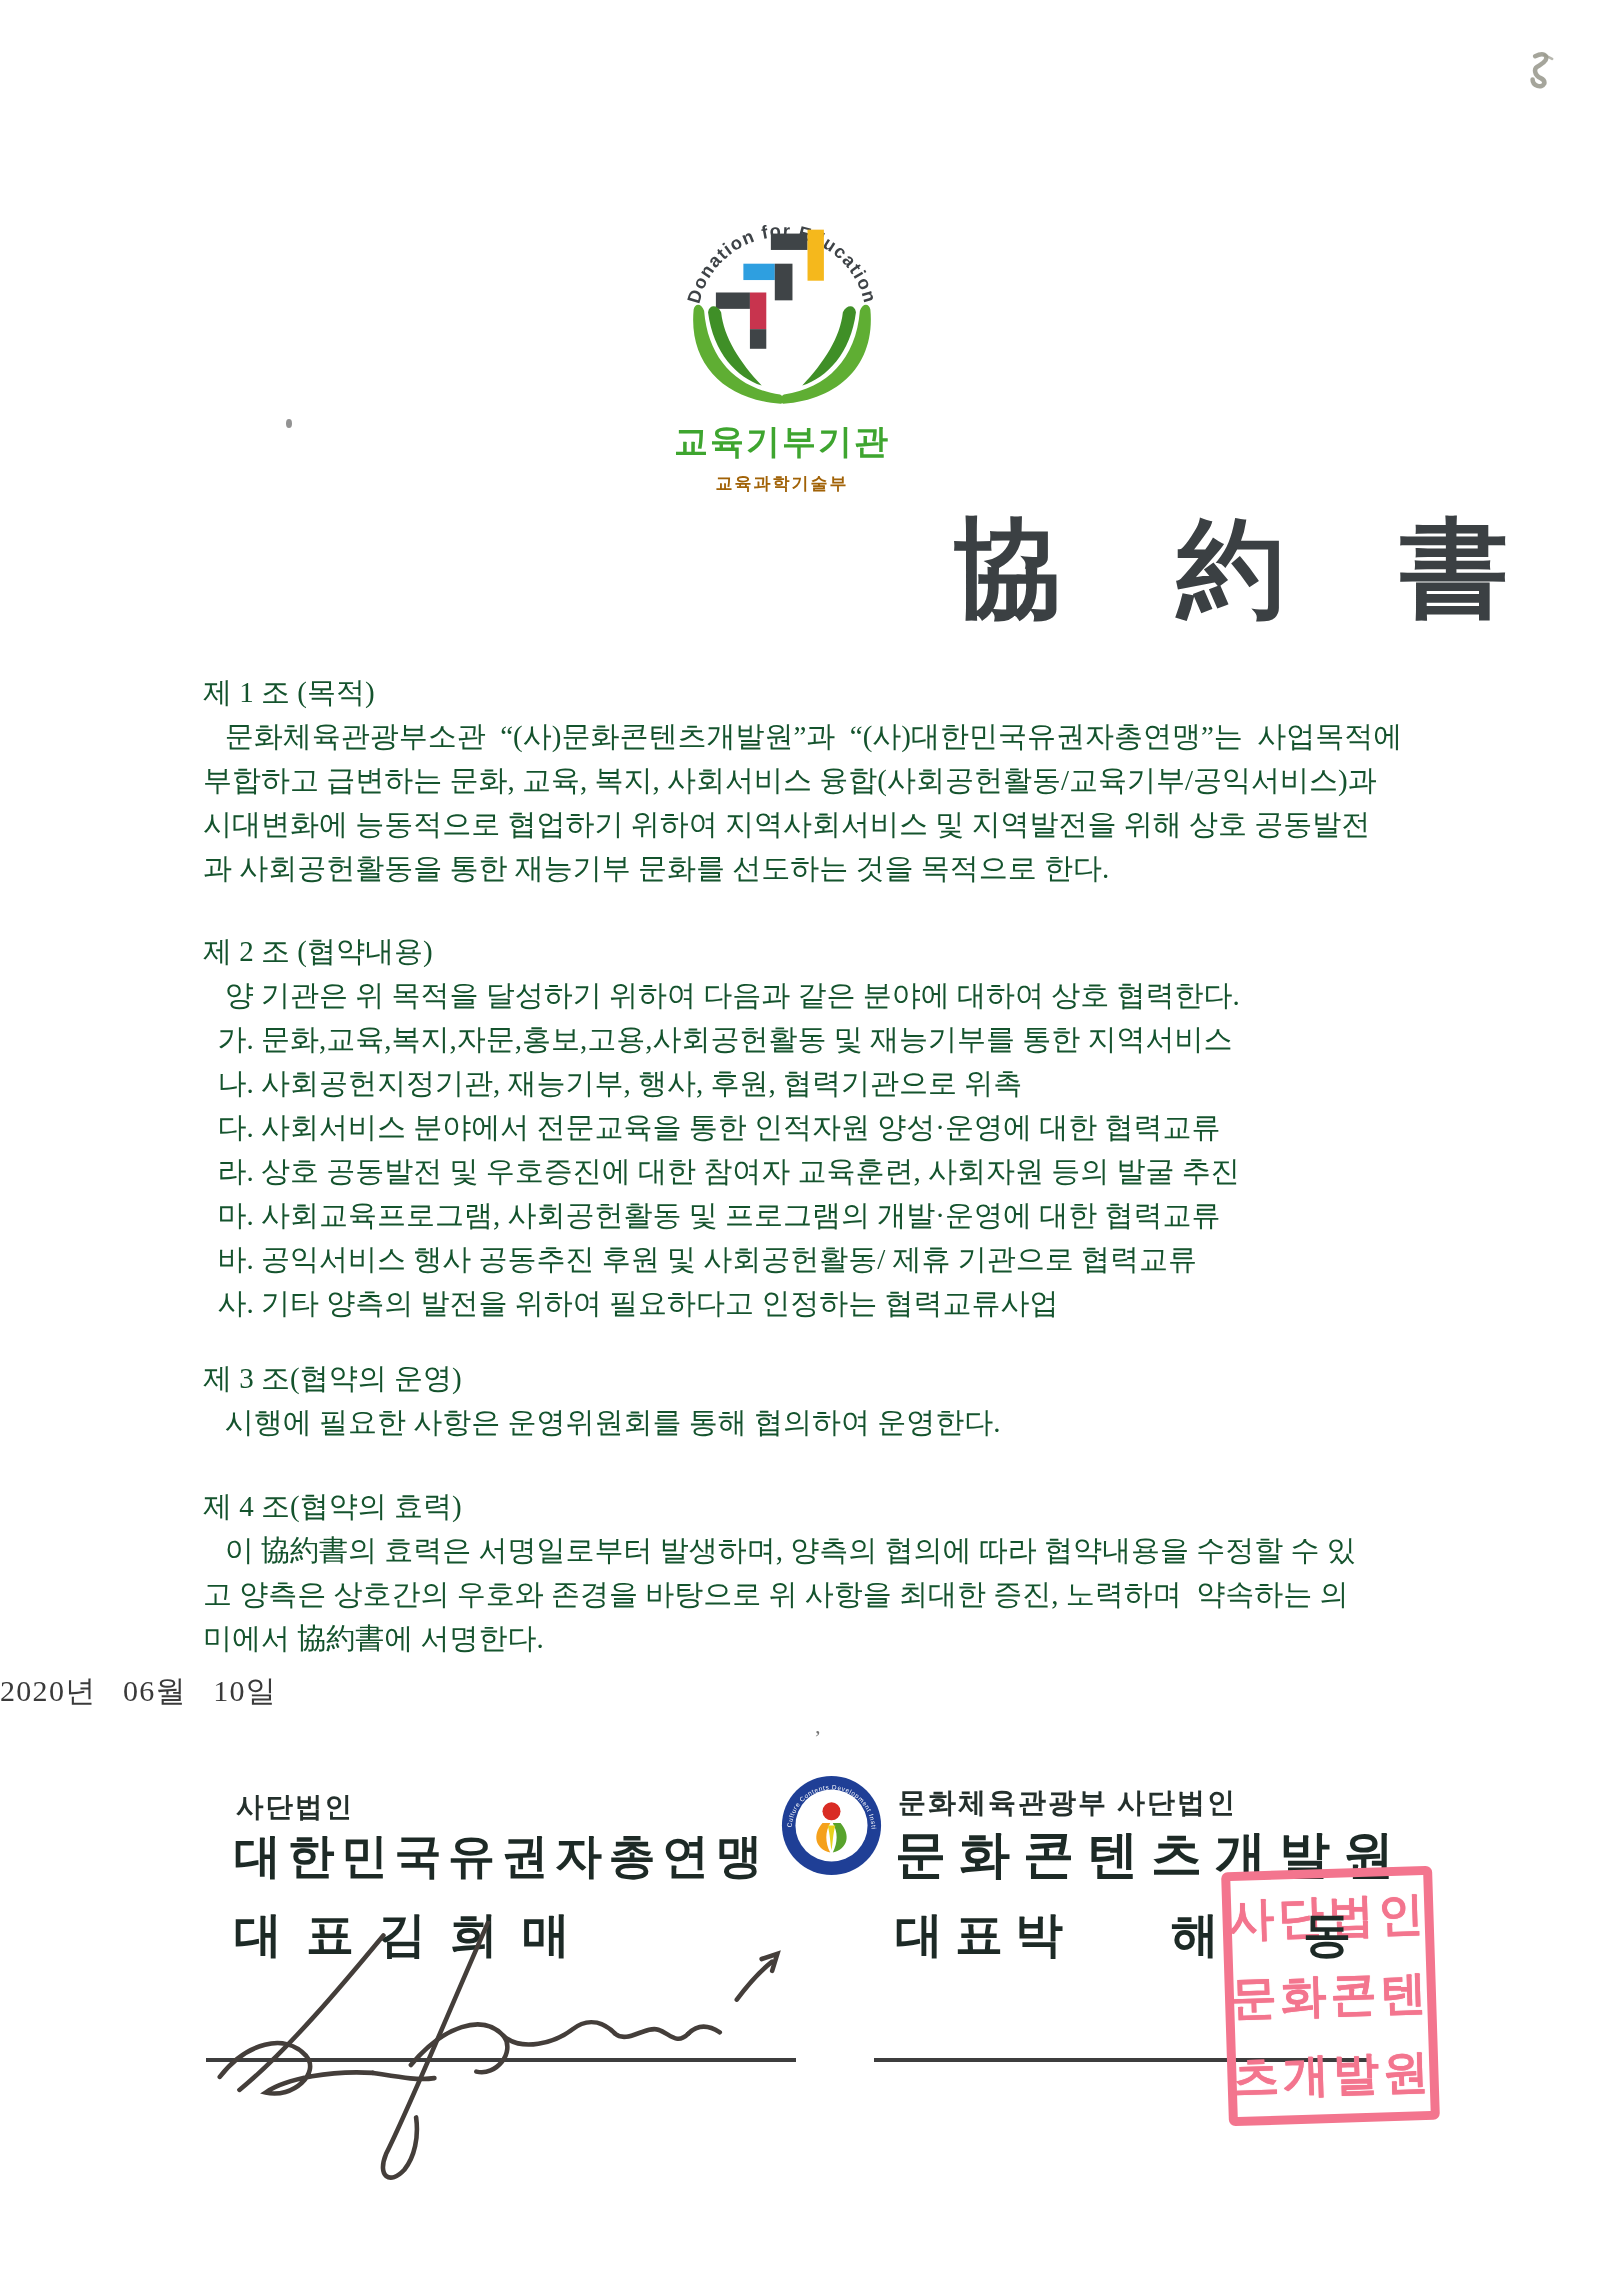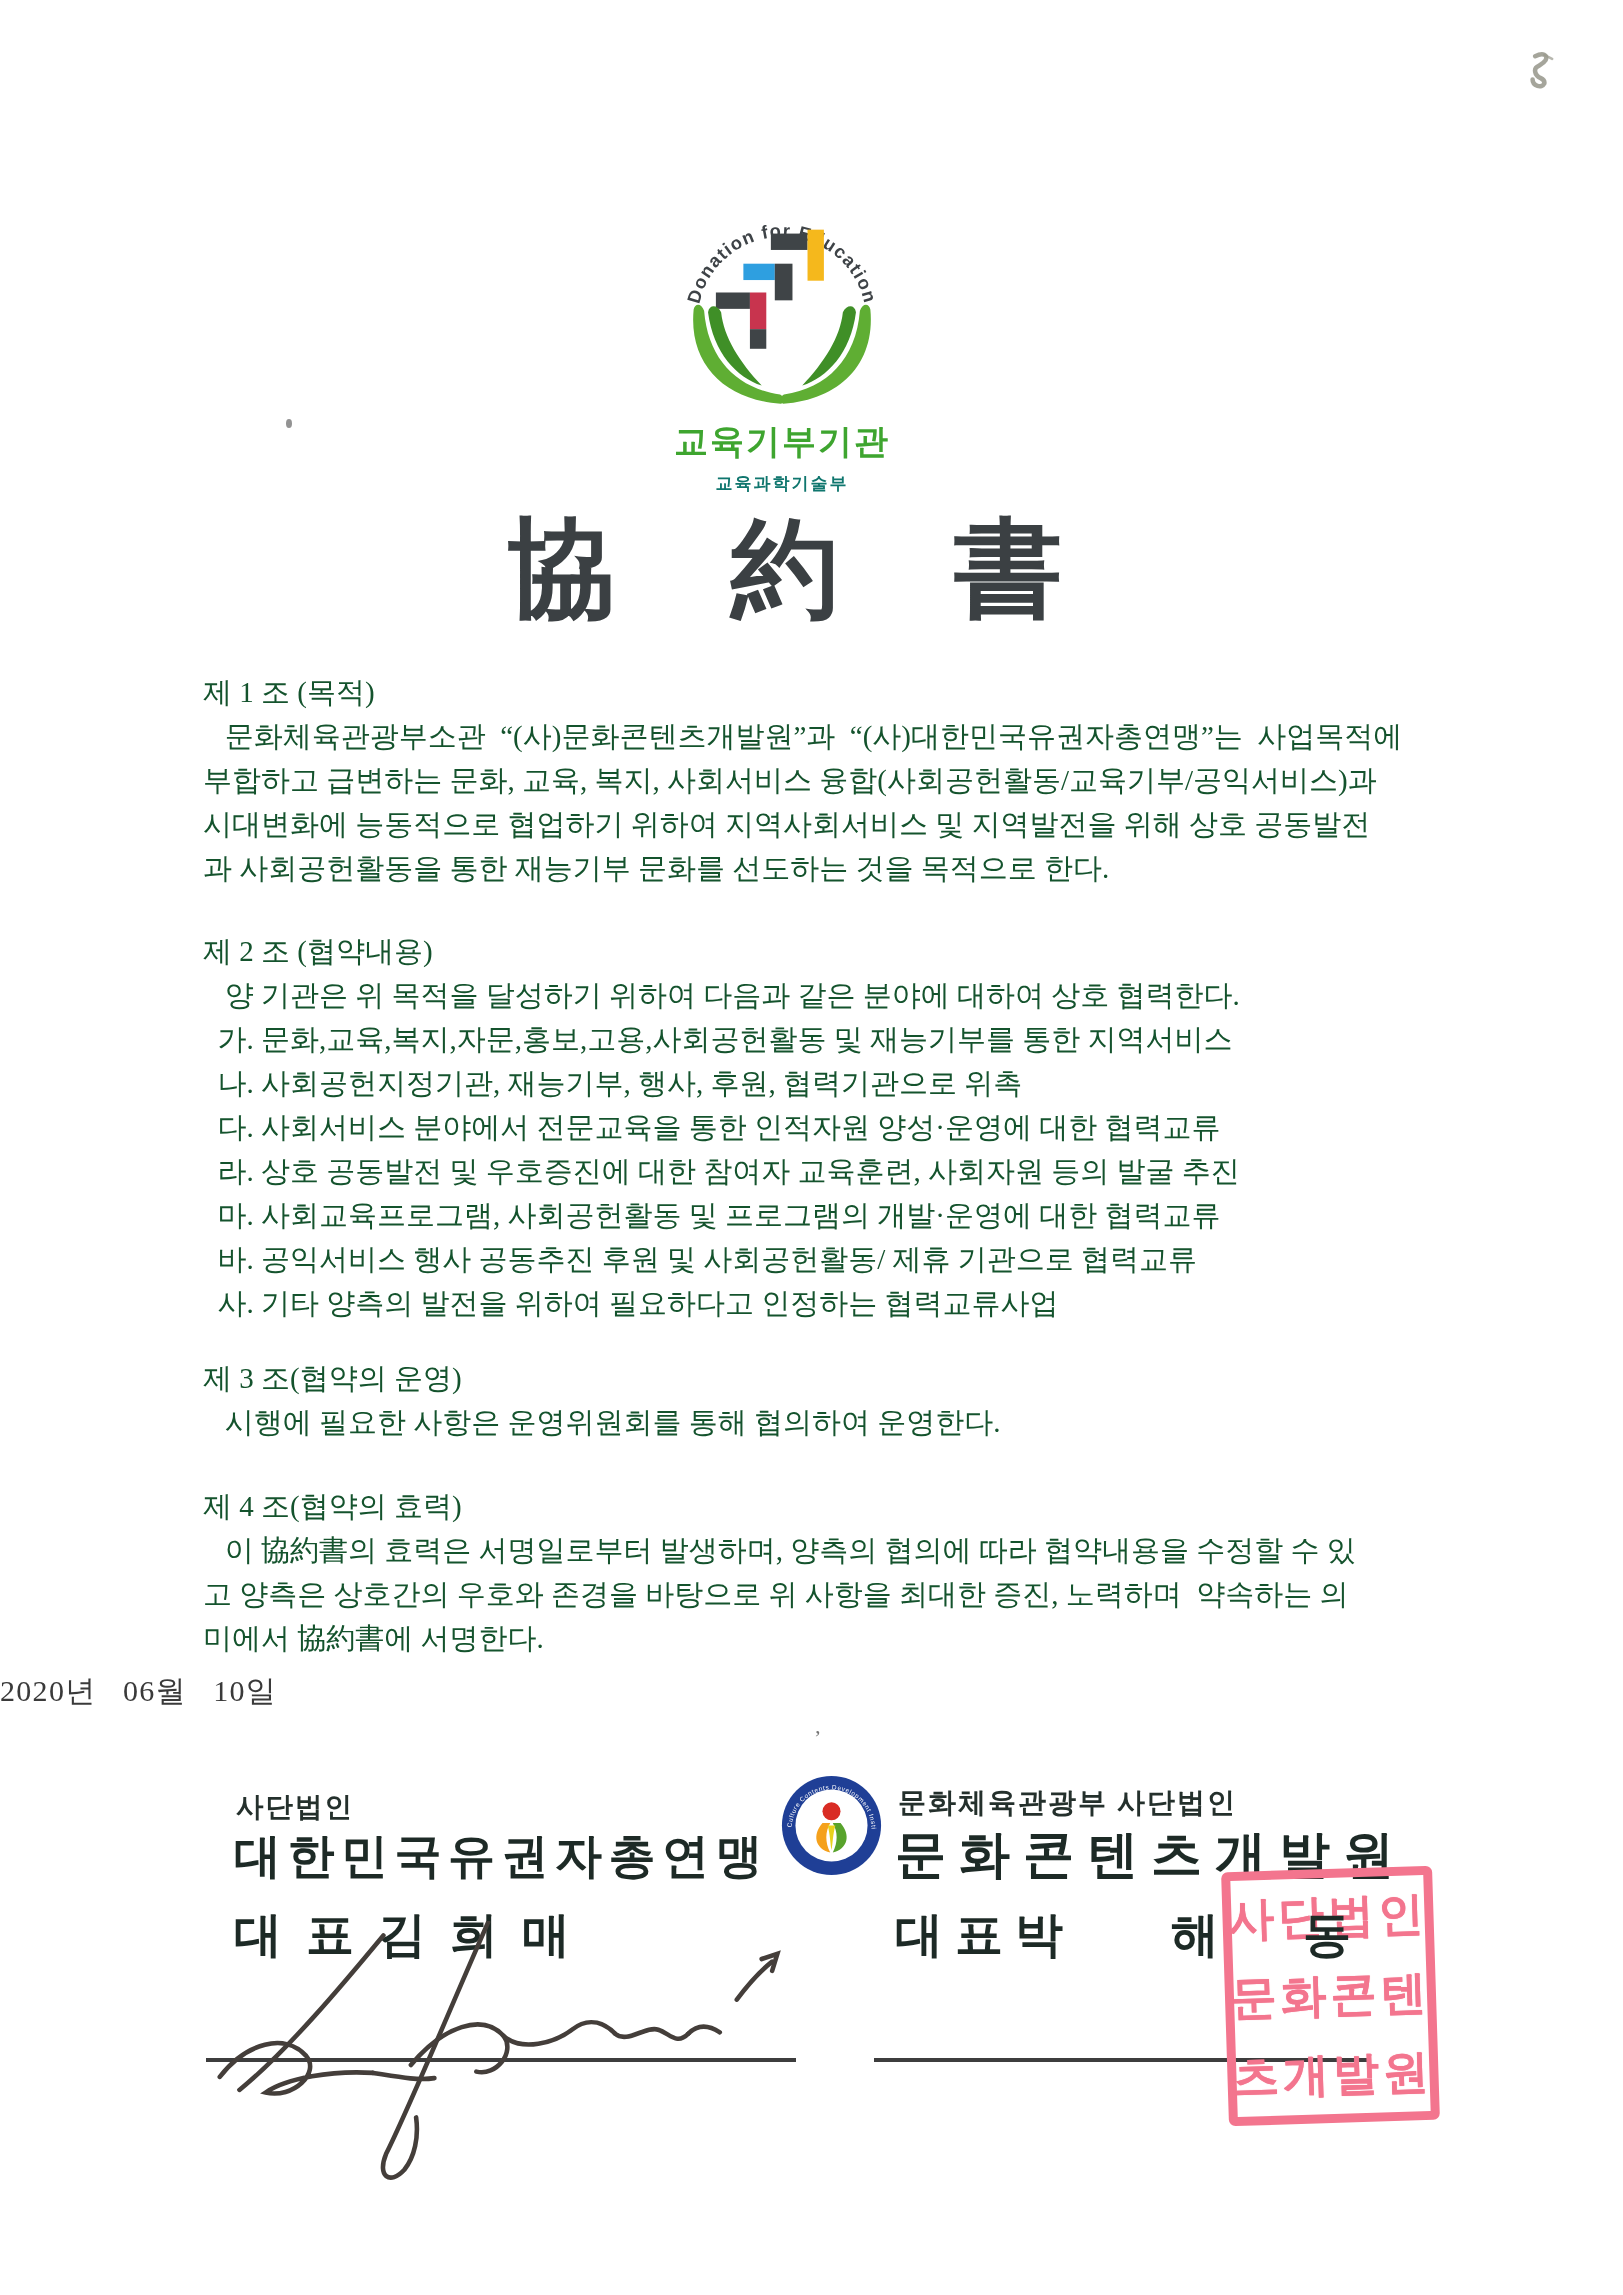--- a/index.html
+++ b/index.html
@@ -9,25 +9,25 @@
     overflow:hidden;
   }
   .sheet{position:absolute;inset:0;background:#fff;}
 
   
   .badge{position:absolute;left:674px;top:193px;width:216px;text-align:center;}
   .badge svg{display:block;margin:0 auto;}
   .badge-label{font-family:"Liberation Sans","DejaVu Sans",sans-serif;
     font-weight:bold;font-size:34px;color:#3ea52f;letter-spacing:2px;margin-top:10px;}
   .badge-sub{font-family:"Liberation Sans","DejaVu Sans",sans-serif;
-    font-weight:bold;font-size:17px;color:#0f766e;letter-spacing:2px;margin-top:6.5px;}
+    font-weight:bold;font-size:17px;color:#a16207;letter-spacing:2px;margin-top:6.5px;}
 
   
   .doc-title{
-    position:absolute;left:0;top:497px;width:1623px;text-align:center;
+    position:absolute;left:0;top:497px;width:1623px;text-align:right;
     font-size:108px;font-weight:bold;color:#3b4043;letter-spacing:115px;
     padding-left:62px;box-sizing:border-box;white-space:nowrap;
   }
 
   
   .article{position:absolute;left:203px;width:1244px;font-size:29px;color:#14532d;margin-top:32px;}
   .article .line{white-space:pre;line-height:44px;height:44px;}
   .a1{top:638px;}  .a2{top:897px;}  .a3{top:1324px;}  .a4{top:1452px;}
 
   .date-line{

